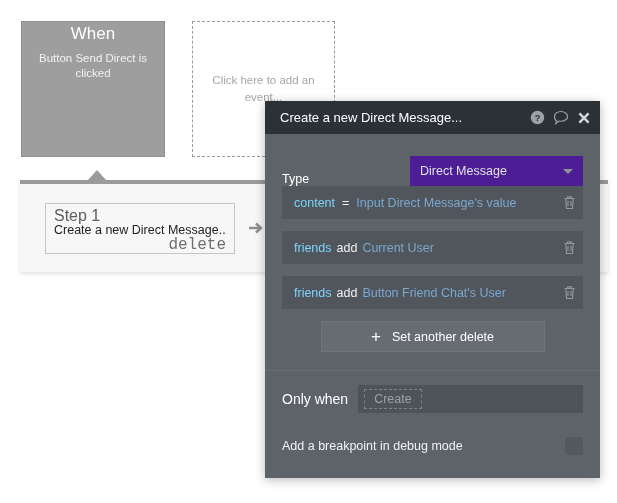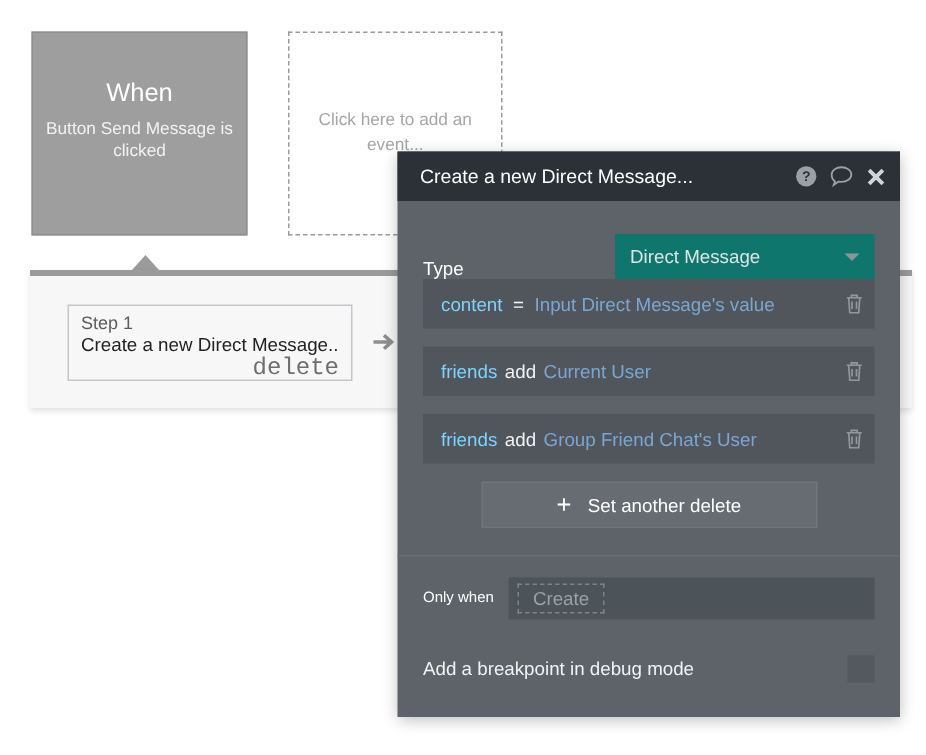--- a/index.html
+++ b/index.html
@@ -31,21 +31,21 @@
     height: 136px;
     background: #9e9e9e;
     border: 1px solid #8f8f8f;
     box-sizing: border-box;
     color: #ffffff;
     text-align: center;
   }
   .when-title {
     font-size: 17px;
     line-height: 20px;
-    padding-top: 30px;
+    padding-top: 2px;
     font-weight: 400;
     color: #ffffff;
   }
   .when-sub {
     font-size: 11.5px;
     line-height: 15px;
     padding-top: 7px;
     color: #f2f2f2;
   }
 
@@ -95,21 +95,21 @@
     left: 45px;
     top: 203px;
     width: 190px;
     height: 51px;
     background: #f7f7f7;
     border: 1px solid #c3c7cb;
     box-sizing: border-box;
     padding: 5px 8px 0 8px;
   }
   .step-num {
-    font-size: 12px;
+    font-size: 16px;
     color: #5d5d5d;
     line-height: 13px;
   }
   .step-title {
     font-size: 12.5px;
     color: #222222;
     line-height: 16px;
     white-space: nowrap;
     overflow: hidden;
   }
@@ -181,21 +181,21 @@
     height: 52px;
   }
   .row-type .lbl {
     color: #ffffff;
     font-size: 12.5px;
     width: 128px;
   }
   .select-box {
     flex: 1;
     height: 30px;
-    background: #0f766e;
+    background: #4c1d95;
     display: flex;
     align-items: center;
     padding: 0 10px;
     box-sizing: border-box;
     cursor: pointer;
   }
   .select-box .val {
     color: #dfe3e6;
     font-size: 12.5px;
     flex: 1;
@@ -274,21 +274,21 @@
     margin: 0 -17px;
   }
 
   .row-onlywhen {
     display: flex;
     align-items: center;
     height: 55px;
   }
   .row-onlywhen .lbl {
     color: #ffffff;
-    font-size: 10px;
+    font-size: 14px;
     margin-right: 10px;
   }
   .onlywhen-input {
     flex: 1;
     height: 28px;
     background: #4d5459;
     display: flex;
     align-items: center;
     padding: 0 6px;
     box-sizing: border-box;
@@ -319,21 +319,21 @@
     cursor: pointer;
   }
 </style>
 </head>
 <body>
 
 <div id="canvas">
 
   <div class="when-block">
     <div class="when-title">When</div>
-    <div class="when-sub">Button Send Message is clicked</div>
+    <div class="when-sub">Button Send Direct is clicked</div>
   </div>
 
   <div class="add-event-box">
     <span>Click here to add an event...</span>
   </div>
 
   <div class="strip-pointer"></div>
   <div class="step-strip"></div>
 
   <div class="step-card">
@@ -404,21 +404,21 @@
         <svg width="13" height="15" viewBox="0 0 13 15" aria-hidden="true">
           <path d="M1.5 3.5h10M4.6 3.5V1.9h3.8v1.6M2.8 3.5l.7 10h6l.7-10" fill="none" stroke="#e6e9eb" stroke-width="1.1"></path>
           <path d="M5 6v5M8 6v5" stroke="#e6e9eb" stroke-width="1.1"></path>
         </svg>
       </span>
     </div>
 
     <div class="field-row">
       <span class="fname">friends</span>
       <span class="fop tight">add</span>
-      <span class="fval">Group Friend Chat's User</span>
+      <span class="fval">Button Friend Chat's User</span>
       <span class="trash">
         <svg width="13" height="15" viewBox="0 0 13 15" aria-hidden="true">
           <path d="M1.5 3.5h10M4.6 3.5V1.9h3.8v1.6M2.8 3.5l.7 10h6l.7-10" fill="none" stroke="#e6e9eb" stroke-width="1.1"></path>
           <path d="M5 6v5M8 6v5" stroke="#e6e9eb" stroke-width="1.1"></path>
         </svg>
       </span>
     </div>
 
     <div class="setfield-wrap">
       <div class="setfield-btn">

